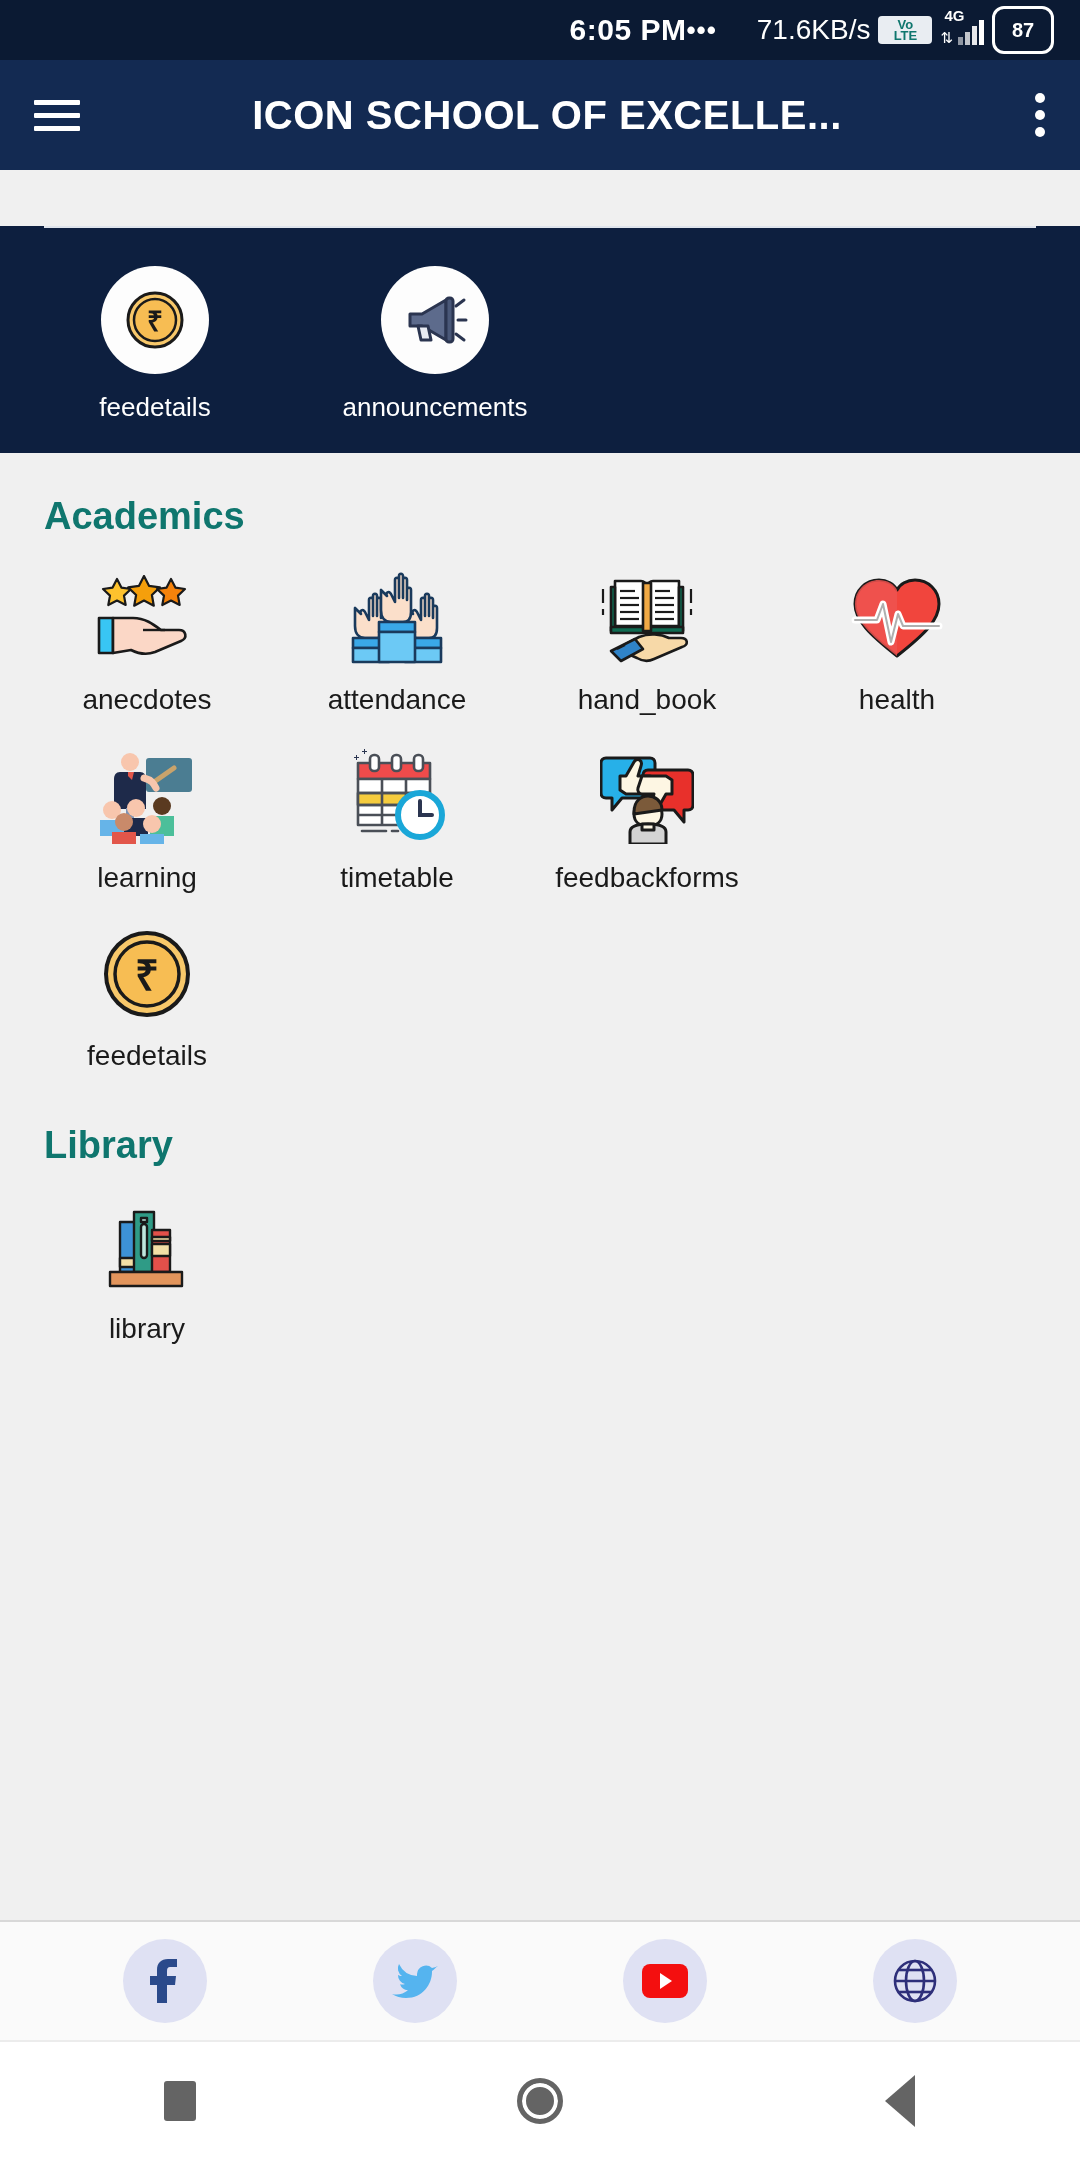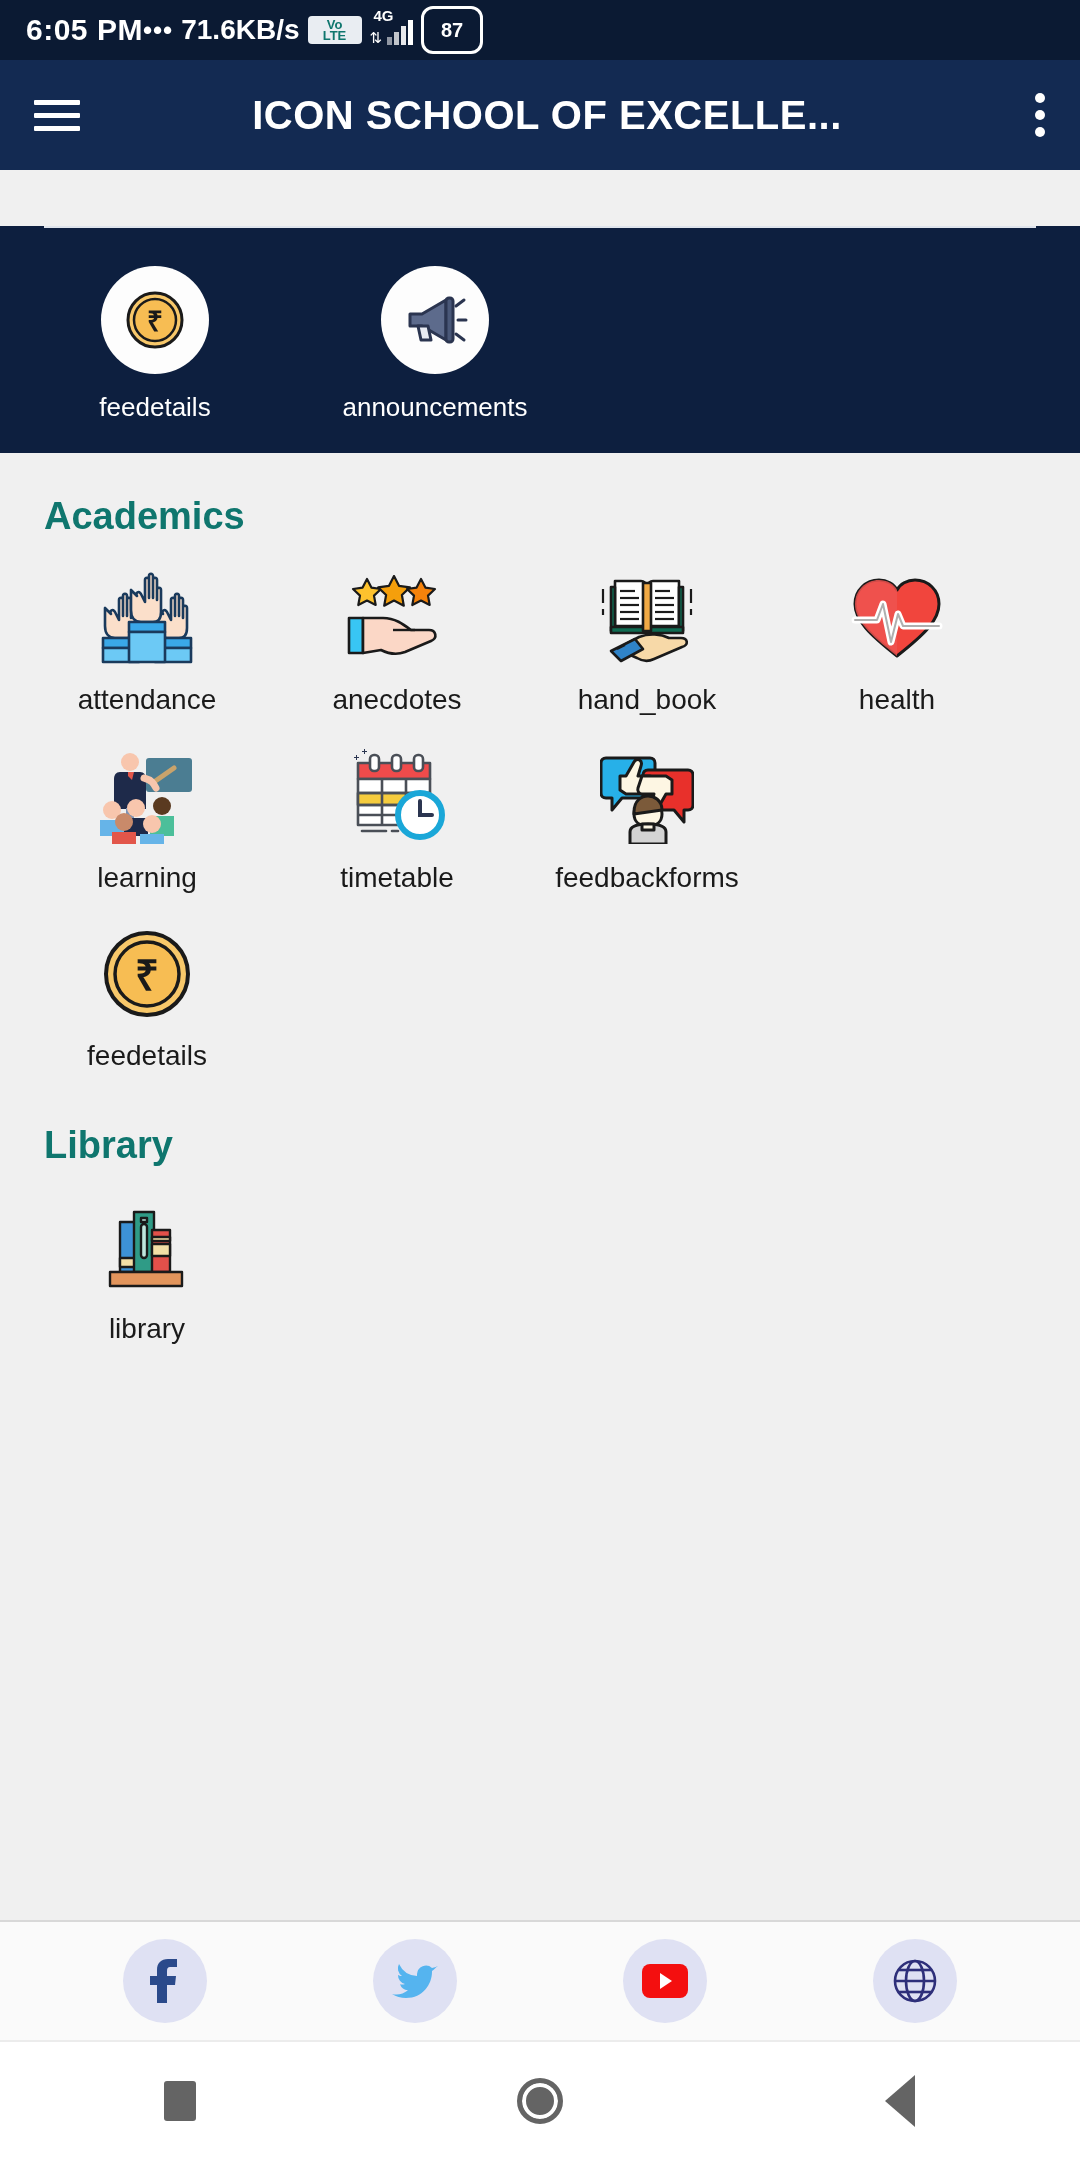--- a/index.html
+++ b/index.html
@@ -7,27 +7,27 @@
   body {
     font-family: "Liberation Sans", sans-serif;
     background:#f0f0f0;
     overflow:hidden;
     position:relative;
   }
 
   
   .statusbar {
     height:60px; background:#0b1a33; color:#fff;
-    display:flex; align-items:center; justify-content:flex-start;
+    display:flex; align-items:center; justify-content:flex-end;
     padding:0 26px;
   }
   .sb-time { font-size:30px; font-weight:700; letter-spacing:.5px; }
   .sb-right { display:flex; align-items:center; gap:8px; }
   .sb-dots { letter-spacing:1px; font-size:26px; font-weight:700; line-height:1;}
-  .sb-net { font-size:28px; font-weight:700; }
+  .sb-net { font-size:28px; font-weight:400;margin-left:32px; }
   .volte {
     background:#e9edf2; color:#0f766e; border-radius:4px;
     font-size:13px; font-weight:700; line-height:11px;
     padding:3px 3px; text-align:center; width:54px;
   }
   .sig-wrap { display:flex; align-items:flex-end; gap:6px; position:relative; padding-top:4px;}
   .g4 { font-size:15px; font-weight:700; position:absolute; top:-8px; left:4px; }
   .arrows { font-size:15px; line-height:1; letter-spacing:-1px;}
   .bars { display:flex; align-items:flex-end; gap:2px; height:26px; }
   .bars i { display:block; width:5px; background:#fff; }
@@ -181,53 +181,53 @@
   </div>
 </div>
 
 <div class="content">
 
   <div class="section-title">Academics</div>
   <div class="grid">
 
     <div class="cell">
       <div class="cell-icon">
+        <svg width="104" height="86" viewBox="0 0 104 86">
+          <g stroke="#1a1a1a" stroke-width="2.2" stroke-linejoin="round">
+            <path d="M22 4 l4.4 8.6 9.6 1.4 -7 6.6 1.7 9.4 -8.7-4.5 -8.7 4.5 1.7-9.4 -7-6.6 9.6-1.4z" fill="#fdc22e"></path>
+            <path d="M49 1 l5 9.8 10.9 1.6 -8 7.6 1.9 10.7 -9.8-5.1 -9.8 5.1 1.9-10.7 -8-7.6 10.9-1.6z" fill="#f59f0b"></path>
+            <path d="M76 4 l4.4 8.6 9.6 1.4 -7 6.6 1.7 9.4 -8.7-4.5 -8.7 4.5 1.7-9.4 -7-6.6 9.6-1.4z" fill="#f5820b"></path>
+          </g>
+          <g stroke="#1a1a1a" stroke-width="2.6" stroke-linejoin="round">
+            <rect x="4" y="43" width="14" height="35" fill="#38c6f4"></rect>
+            <path d="M18 43 h20 c12 0 20 6 28 12 h18 c7 0 9 8 2 11 l-26 11 c-8 3 -16 2 -24 -2 L18 78z" fill="#fbd7c6"></path>
+            <path d="M48 55 h22" stroke-width="2.4" fill="none"></path>
+          </g>
+        </svg>
+      </div>
+      <div class="cell-label">anecdotes</div>
+    </div>
+
+    <div class="cell">
+      <div class="cell-icon">
         <svg width="100" height="92" viewBox="0 0 100 92">
           <g stroke="#1a3a5c" stroke-width="2.6" stroke-linejoin="round">
             <path d="M8 36 v18 c0 8 4 12 10 12 h12 c6 0 8-4 8-10 V36 c0-3-4-3-4 0 v10 V28 c0-3-4-3-4 0 v16 V24 c0-3-4-3-4 0 v20 V28 c0-3-4-3-4 0 v20 l-4-8 c-2-4-6-1-4 2z" fill="#fbdfca"></path>
             <rect x="6" y="66" width="36" height="10" fill="#3aa8e8"></rect>
             <rect x="6" y="76" width="36" height="14" fill="#6cc9f5"></rect>
             <path d="M60 36 v18 c0 8 4 12 10 12 h12 c6 0 8-4 8-10 V36 c0-3-4-3-4 0 v10 V28 c0-3-4-3-4 0 v16 V24 c0-3-4-3-4 0 v20 V28 c0-3-4-3-4 0 v20 l-4-8 c-2-4-6-1-4 2z" fill="#fbdfca"></path>
             <rect x="58" y="66" width="36" height="10" fill="#3aa8e8"></rect>
             <rect x="58" y="76" width="36" height="14" fill="#6cc9f5"></rect>
             <path d="M34 18 v20 c0 8 4 12 10 12 h12 c6 0 8-4 8-10 V18 c0-3-4-3-4 0 v10 V8 c0-3-4-3-4 0 v18 V4 c0-3-4-3-4 0 v22 V8 c0-3-4-3-4 0 v22 l-4-8 c-2-4-6-1-4 2z" fill="#fbdfca"></path>
             <rect x="32" y="50" width="36" height="10" fill="#3aa8e8"></rect>
             <rect x="32" y="60" width="36" height="30" fill="#6cc9f5"></rect>
           </g>
         </svg>
       </div>
       <div class="cell-label">attendance</div>
-    </div>
-
-    <div class="cell">
-      <div class="cell-icon">
-        <svg width="104" height="86" viewBox="0 0 104 86">
-          <g stroke="#1a1a1a" stroke-width="2.2" stroke-linejoin="round">
-            <path d="M22 4 l4.4 8.6 9.6 1.4 -7 6.6 1.7 9.4 -8.7-4.5 -8.7 4.5 1.7-9.4 -7-6.6 9.6-1.4z" fill="#fdc22e"></path>
-            <path d="M49 1 l5 9.8 10.9 1.6 -8 7.6 1.9 10.7 -9.8-5.1 -9.8 5.1 1.9-10.7 -8-7.6 10.9-1.6z" fill="#f59f0b"></path>
-            <path d="M76 4 l4.4 8.6 9.6 1.4 -7 6.6 1.7 9.4 -8.7-4.5 -8.7 4.5 1.7-9.4 -7-6.6 9.6-1.4z" fill="#f5820b"></path>
-          </g>
-          <g stroke="#1a1a1a" stroke-width="2.6" stroke-linejoin="round">
-            <rect x="4" y="43" width="14" height="35" fill="#38c6f4"></rect>
-            <path d="M18 43 h20 c12 0 20 6 28 12 h18 c7 0 9 8 2 11 l-26 11 c-8 3 -16 2 -24 -2 L18 78z" fill="#fbd7c6"></path>
-            <path d="M48 55 h22" stroke-width="2.4" fill="none"></path>
-          </g>
-        </svg>
-      </div>
-      <div class="cell-label">anecdotes</div>
     </div>
 
     <div class="cell">
       <div class="cell-icon">
         <svg width="104" height="94" viewBox="0 0 104 94">
           <g stroke="#1a1a1a" stroke-width="2.6" stroke-linejoin="round">
             <path d="M20 10 h26 c3 0 5 2 5 5 v40 H20z" fill="#fff"></path>
             <path d="M84 10 H58 c-3 0-5 2-5 5 v40 h31z" fill="#fff"></path>
             <path d="M16 16 h4 v44 h-4z" fill="#0f6b52"></path>
             <path d="M84 16 h4 v44 h-4z" fill="#0f6b52"></path>

